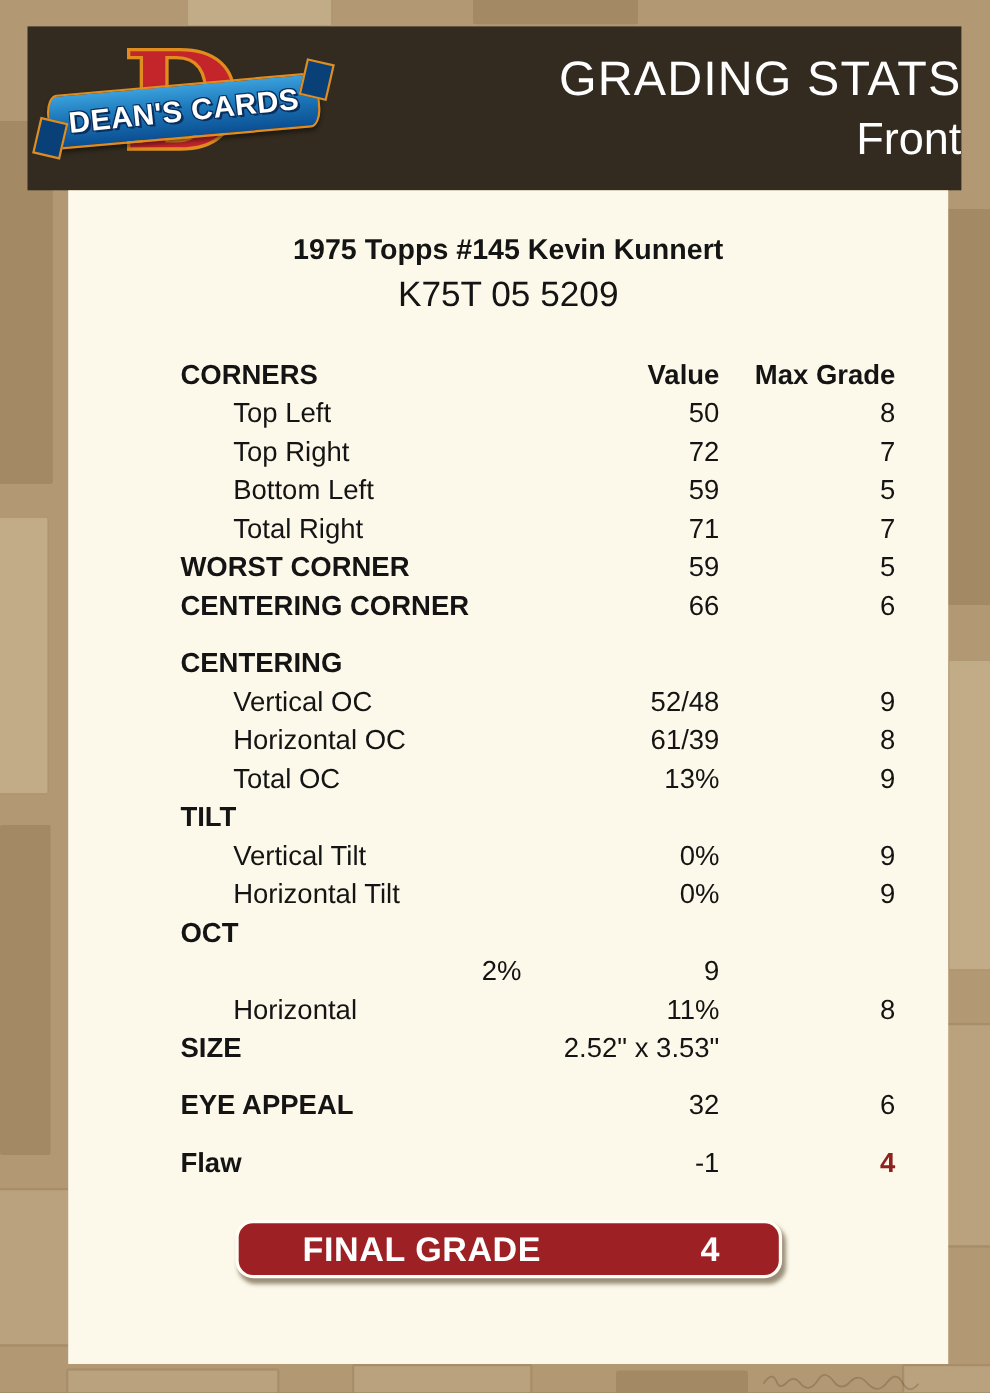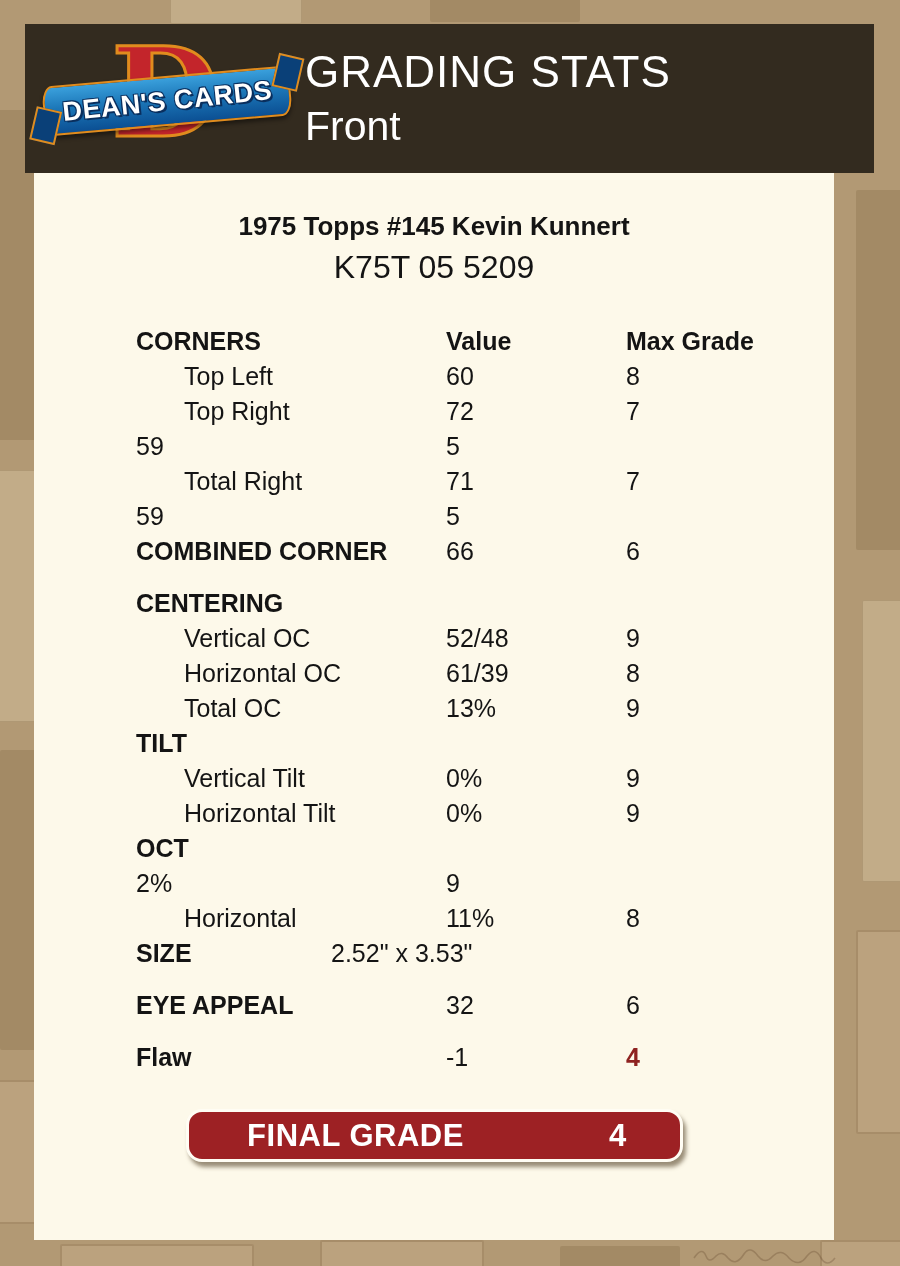--- a/index.html
+++ b/index.html
@@ -40,40 +40,40 @@
     content:"";position:absolute;width:22px;height:30px;background:#0a4078;
     border:2px solid #e08c1e;z-index:-1;
   }
   .ribbon:before{left:-14px;top:20px;transform:rotate(18deg);}
   .ribbon:after{right:-14px;top:-12px;transform:rotate(18deg);}
   .ribbon span{
     color:#ffffff;font-weight:bold;font-size:27px;letter-spacing:.5px;
     text-shadow:-1px -1px 0 #0a2f5e,1px -1px 0 #0a2f5e,-1px 1px 0 #0a2f5e,2px 2px 0 #0a2f5e;
     transform:rotate(-1deg);white-space:nowrap;
   }
-  .header-titles{flex:1;text-align:left;color:#ffffff;}
+  .header-titles{flex:1;text-align:right;color:#ffffff;}
   .header-title{font-size:44px;letter-spacing:1px;}
   .header-subtitle{font-size:41px;margin-top:6px;}
 
   
   .panel{
-    position:absolute;left:34px;top:173px;width:800px;height:1067px;
+    position:absolute;left:62px;top:173px;width:800px;height:1067px;
     background:#fdf9ea;
   }
   .card-title{margin-top:38px;text-align:center;font-size:26px;font-weight:bold;}
   .card-code{margin-top:7px;text-align:center;font-size:32px;}
 
   
   .stats{margin-top:38px;padding-left:102px;}
   .row{display:grid;grid-template-columns:310px 180px 160px;height:35px;align-items:center;font-size:25px;}
   .row.gap{margin-top:17px;}
   .row .lbl{text-align:left;}
   .row.bold .lbl{font-weight:bold;}
   .row.indent .lbl{padding-left:48px;}
-  .row .val,.row .grd{text-align:left;}
+  .row .val,.row .grd{text-align:right;}
   .row.head .val,.row.head .grd{font-weight:bold;}
   .row .val.wide{margin-left:-115px;width:calc(100% + 115px);}
   .row .grd.red{color:#8e2220;font-weight:bold;}
 
   
   .final-grade{
     display:flex;align-items:center;
     width:497px;height:53px;margin:34px auto 0;
     background:#9d2124;border:3px solid #fffdf4;border-radius:16px;
     box-shadow:3px 5px 4px rgba(128,114,90,0.8);
@@ -125,43 +125,45 @@
     <div class="card-code">K75T 05 5209</div>
 
     <div class="stats" id="stats-table">
         <div class="row bold head">
           <span class="lbl">CORNERS</span>
           <span class="val">Value</span>
           <span class="grd">Max Grade</span>
         </div>
         <div class="row indent">
           <span class="lbl">Top Left</span>
-          <span class="val">60</span>
+          <span class="val">50</span>
           <span class="grd">8</span>
         </div>
         <div class="row indent">
           <span class="lbl">Top Right</span>
           <span class="val">72</span>
           <span class="grd">7</span>
         </div>
         <div class="row indent">
+          <span class="lbl">Bottom Left</span>
           <span class="val">59</span>
           <span class="grd">5</span>
         </div>
         <div class="row indent">
           <span class="lbl">Total Right</span>
           <span class="val">71</span>
           <span class="grd">7</span>
         </div>
         <div class="row bold">
+          <span class="lbl">WORST CORNER</span>
           <span class="val">59</span>
           <span class="grd">5</span>
         </div>
         <div class="row bold">
-          <span class="lbl">COMBINED CORNER</span>
+          <span class="lbl">CENTERING CORNER</span>
           <span class="val">66</span>
           <span class="grd">6</span>
         </div>
         <div class="row bold gap">
           <span class="lbl">CENTERING</span>
           <span class="val"></span>
           <span class="grd"></span>
         </div>
         <div class="row indent">
           <span class="lbl">Vertical OC</span>

